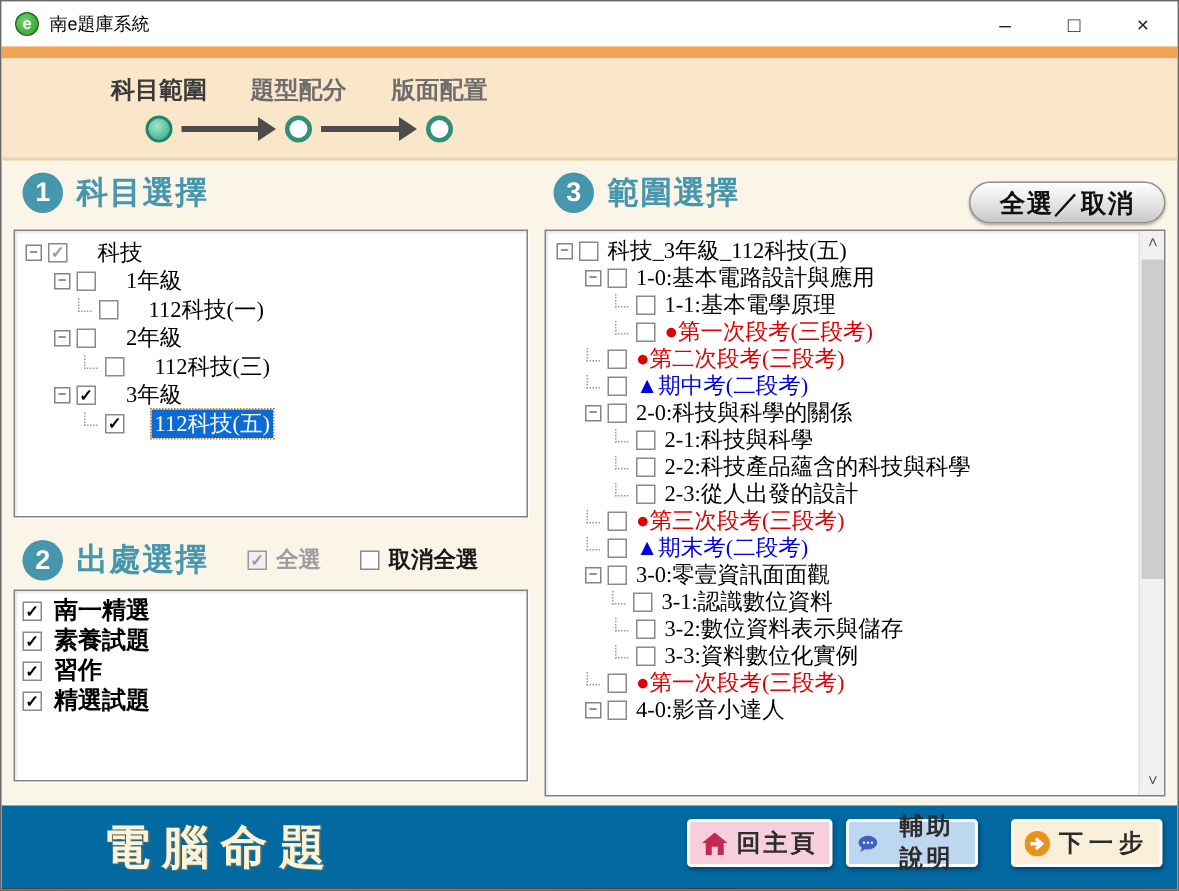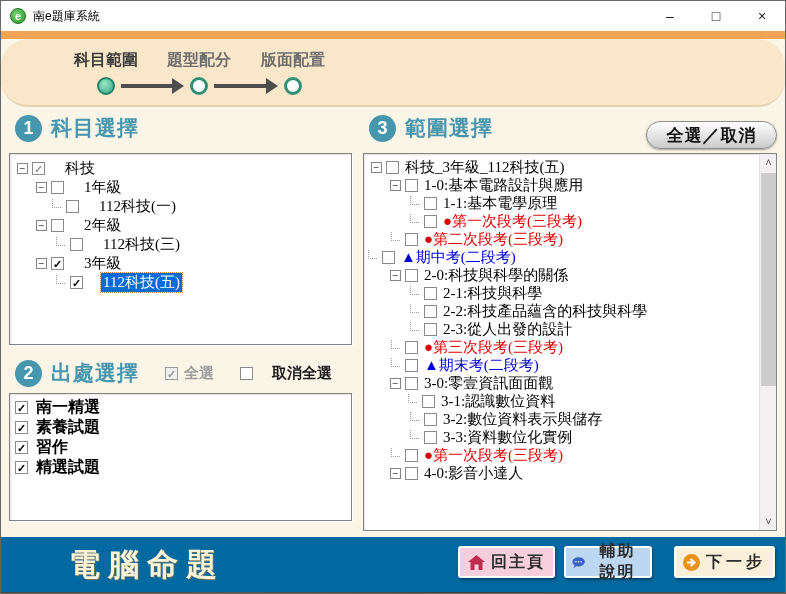--- a/index.html
+++ b/index.html
@@ -14,21 +14,21 @@
     display:flex;align-items:center;padding-left:9px;}
   .appicon{width:16px;height:16px;border-radius:50%;background:radial-gradient(circle at 35% 35%,#6fd06a,#2d9c2c);
     border:1px solid #1d6e1d;color:#fff;font-size:11px;font-weight:bold;line-height:14px;text-align:center;}
   .apptitle{font-size:12px;color:#000;margin-left:7px;}
   .wincontrols{position:absolute;right:0;top:0;height:30px;display:flex;}
   .winbtn{width:46px;height:30px;display:flex;align-items:center;justify-content:center;
     font-size:14px;color:#222;background:transparent;border:none;}
   
   .stripe{position:absolute;left:0;top:30px;width:100%;height:8px;background:#F0A456;}
   .stepper{position:absolute;left:0;top:38px;width:100%;height:68px;background:#FAE7CA;
-    border-bottom:2px solid #E6D3B2;border-radius:27px;}
+    border-bottom:2px solid #E6D3B2;}
   .steplabel{position:absolute;top:11px;width:90px;text-align:center;font-size:16px;font-weight:bold;}
   .steplabel.active{color:#3a3a3a;}
   .steplabel.inactive{color:#6e6e6e;}
   .stepcircle{position:absolute;top:38px;width:18px;height:18px;border-radius:50%;}
   .stepcircle.filled{background:radial-gradient(circle at 40% 35%,#9fe6c9,#2fa583);border:2px solid #1f8468;}
   .stepcircle.open{background:#fff;border:3px solid #2f8f77;}
   .steparrow{position:absolute;top:45px;height:4px;background:#4d4d4d;}
   .steparrow::after{content:"";position:absolute;right:-11px;top:-6px;border-left:12px solid #4d4d4d;
     border-top:8px solid transparent;border-bottom:8px solid transparent;}
   
@@ -54,21 +54,21 @@
   .t1 .tlabel{margin-left:14px;}
   .tlabel.c-red{color:#DD0000;}
   .tlabel.c-blue{color:#0000DD;}
   .tlabel.sel{background:#0A6BD7;color:#fff;outline:1px dotted #c87f2f;}
   
   .hcheck{display:flex;align-items:center;margin-left:26px;}
   .hcheck .cb{margin-right:6px;}
   .hcheck .cb.disabled{background:#efefef;color:#9a9a9a;border-color:#9a9a9a;}
   .hlabel{font-family:"Liberation Serif",serif;font-size:15px;font-weight:bold;}
   .hlabel.gray{color:#9e9e9e;}
-  .hlabel.dark{color:#1a1a1a;margin-left:13px;}
+  .hlabel.dark{color:#1a1a1a;}
   
   .lrow{display:flex;align-items:center;height:20px;padding-left:3px;}
   .lrow .llabel{font-family:"Liberation Serif",serif;font-size:16px;font-weight:bold;color:#000;margin-left:4px;}
   
   .pillbtn{position:absolute;left:645px;top:120px;width:131px;height:28px;border-radius:14px;
     border:1px solid #8f8f8f;background:linear-gradient(#ffffff,#e3e3e3 55%,#c9c9c9);
     font-size:17px;font-weight:bold;color:#111;display:flex;align-items:center;justify-content:center;
     box-shadow:0 1px 2px rgba(0,0,0,.35);letter-spacing:1px;}
   
   .sbar{position:absolute;right:0;top:0;width:17px;height:100%;background:#F2F0F0;border-left:1px solid #e2e2e2;}
@@ -216,21 +216,21 @@
         <div class="trow" style="padding-left: 42px;">
           <span class="glyph gline"></span>
           <span class="cb"></span>
           <span class="tlabel c-red">●第一次段考(三段考)</span>
         </div>
         <div class="trow" style="padding-left: 23px;">
           <span class="glyph gline"></span>
           <span class="cb"></span>
           <span class="tlabel c-red">●第二次段考(三段考)</span>
         </div>
-        <div class="trow" style="">
+        <div class="trow" style="padding-left: 23px;">
           <span class="glyph gline"></span>
           <span class="cb"></span>
           <span class="tlabel c-blue">▲期中考(二段考)</span>
         </div>
         <div class="trow" style="padding-left: 23px;">
           <span class="glyph gbox">−</span>
           <span class="cb"></span>
           <span class="tlabel">2-0:科技與科學的關係</span>
         </div>
         <div class="trow" style="padding-left: 42px;">

